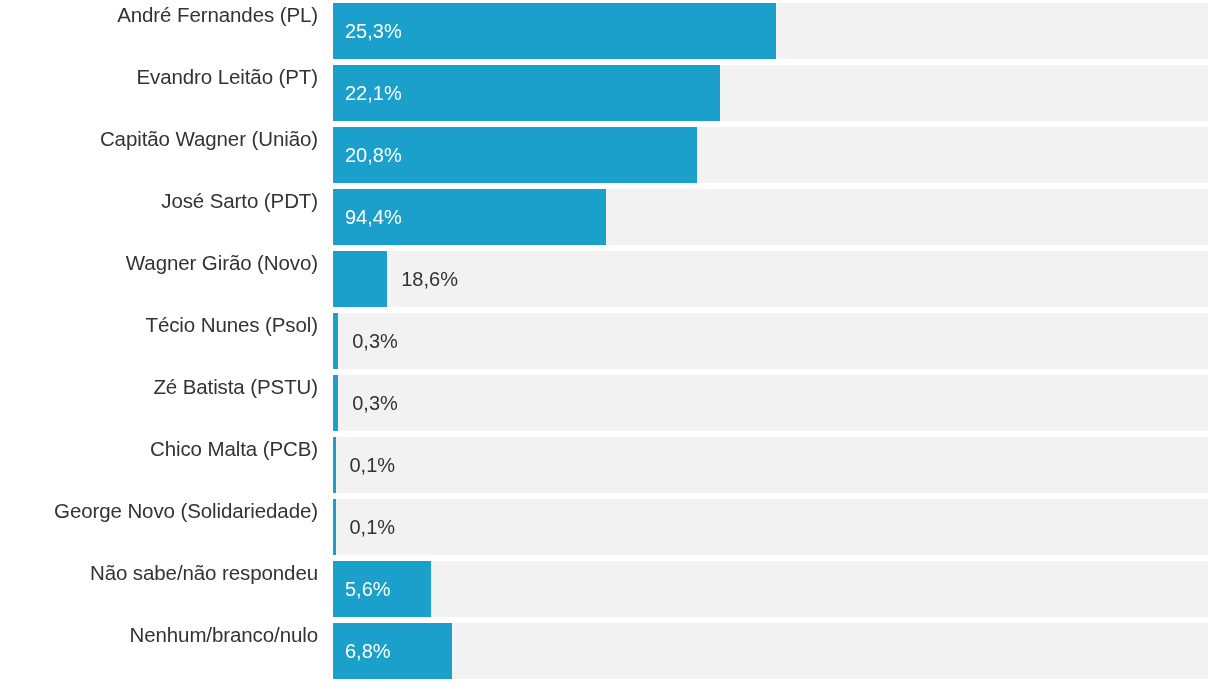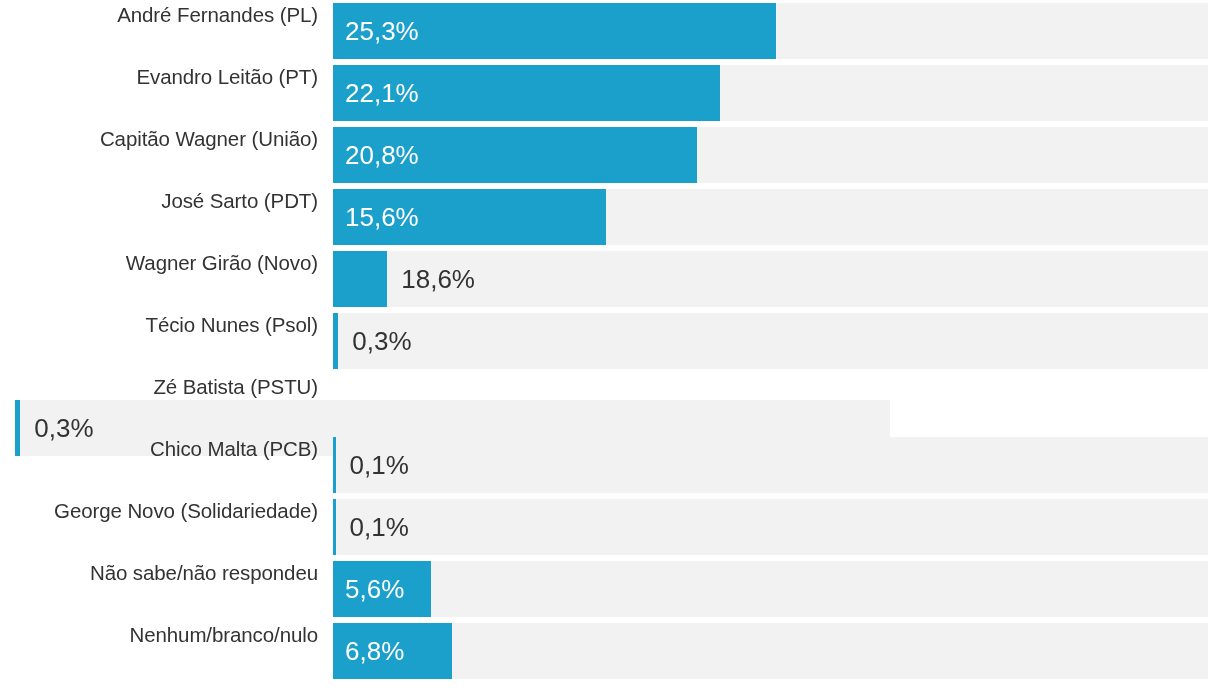--- a/index.html
+++ b/index.html
@@ -69,21 +69,21 @@
     height: 56px;
     background: #1b9fcb;
   }
 
   .bar-value {
     position: absolute;
     top: 0;
     height: 56px;
     display: flex;
     align-items: center;
-    font-size: 26px;
+    font-size: 20px;
     line-height: 1;
     white-space: nowrap;
     pointer-events: none;
   }
 
   .bar-value.inside {
     color: #ffffff;
     left: 12px;
   }
 
@@ -117,40 +117,40 @@
         <div class="track"></div>
         <div class="bar" style="width: 364px;"></div>
         <div class="bar-value inside">20,8%</div>
       </div>
     </div>
     <div class="row" style="top: 189px;">
       <div class="row-label">José Sarto (PDT)</div>
       <div class="track-wrap">
         <div class="track"></div>
         <div class="bar" style="width: 273px;"></div>
-        <div class="bar-value inside">15,6%</div>
+        <div class="bar-value inside">94,4%</div>
       </div>
     </div>
     <div class="row" style="top: 251px;">
       <div class="row-label">Wagner Girão (Novo)</div>
       <div class="track-wrap">
         <div class="track"></div>
         <div class="bar" style="width: 54.25px;"></div>
         <div class="bar-value outside" style="left: 68.25px;">18,6%</div>
       </div>
     </div>
     <div class="row" style="top: 313px;">
       <div class="row-label">Técio Nunes (Psol)</div>
       <div class="track-wrap">
         <div class="track"></div>
         <div class="bar" style="width: 5.25px;"></div>
         <div class="bar-value outside" style="left: 19.25px;">0,3%</div>
       </div>
     </div>
-    <div class="row" style="top: 375px; flex-direction: column;">
+    <div class="row" style="top: 375px;">
       <div class="row-label">Zé Batista (PSTU)</div>
       <div class="track-wrap">
         <div class="track"></div>
         <div class="bar" style="width: 5.25px;"></div>
         <div class="bar-value outside" style="left: 19.25px;">0,3%</div>
       </div>
     </div>
     <div class="row" style="top: 437px;">
       <div class="row-label">Chico Malta (PCB)</div>
       <div class="track-wrap">

